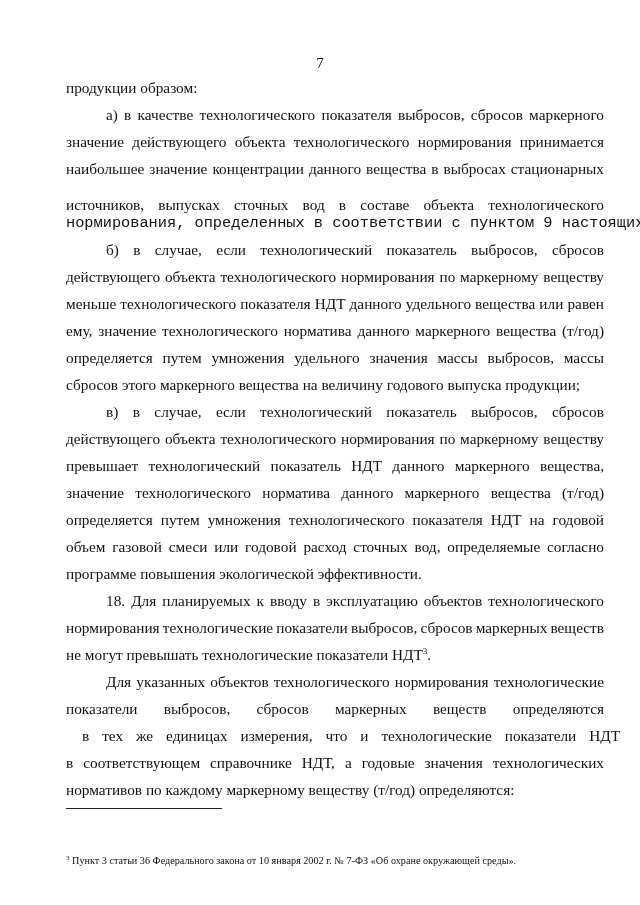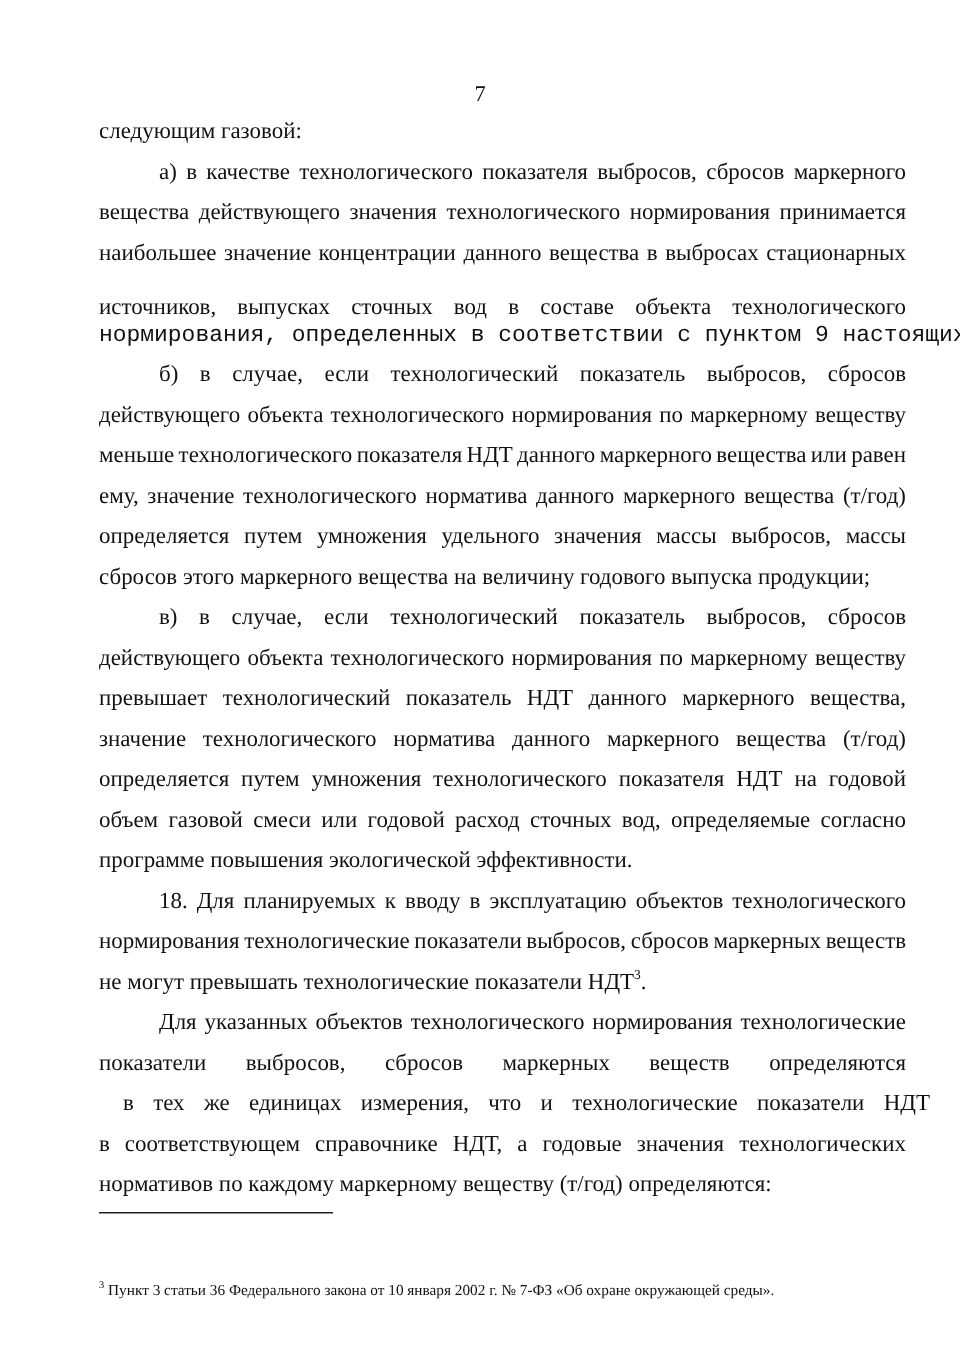--- a/index.html
+++ b/index.html
@@ -65,29 +65,29 @@
       font-size: 7px;
     }
   </style>
 </head>
 <body>
 
 <div>
   <div class="page-number">7</div>
 
   <div id="body-lines">
-      <div class="line last" style="top: 79px;"><span>следующим газовой:</span></div>
+      <div class="line last" style="top: 79px;"><span>продукции образом:</span></div>
       <div class="line indent" style="top: 106px; word-spacing: 0px;"><span>а) в качестве технологического показателя выбросов, сбросов маркерного</span></div>
-      <div class="line" style="top: 133px; word-spacing: 0px;"><span>вещества действующего значения технологического нормирования принимается</span></div>
+      <div class="line" style="top: 133px; word-spacing: 0px;"><span>значение действующего объекта технологического нормирования принимается</span></div>
       <div class="line" style="top: 160px; word-spacing: 0px;"><span>наибольшее значение концентрации данного вещества в выбросах стационарных</span></div>
       <div class="line" style="top: 196px; word-spacing: 0px;"><span>источников, выпусках сточных вод в составе объекта технологического</span></div>
       <div class="line last" style="top: 214px; font-family: Liberation Mono, monospace;"><span>нормирования, определенных в соответствии с пунктом 9 настоящих Правил;</span></div>
       <div class="line indent" style="top: 241px; word-spacing: 0px;"><span>б) в случае, если технологический показатель выбросов, сбросов</span></div>
       <div class="line" style="top: 268px; word-spacing: 0px;"><span>действующего объекта технологического нормирования по маркерному веществу</span></div>
-      <div class="line" style="top: 295px; word-spacing: -0.943359px;"><span>меньше технологического показателя НДТ данного маркерного вещества или равен</span></div>
+      <div class="line" style="top: 295px; word-spacing: -0.943359px;"><span>меньше технологического показателя НДТ данного удельного вещества или равен</span></div>
       <div class="line" style="top: 322px; word-spacing: 0px;"><span>ему, значение технологического норматива данного маркерного вещества (т/год)</span></div>
       <div class="line" style="top: 349px; word-spacing: 0px;"><span>определяется путем умножения удельного значения массы выбросов, массы</span></div>
       <div class="line last" style="top: 376px;"><span>сбросов этого маркерного вещества на величину годового выпуска продукции;</span></div>
       <div class="line indent" style="top: 403px; word-spacing: 0px;"><span>в) в случае, если технологический показатель выбросов, сбросов</span></div>
       <div class="line" style="top: 430px; word-spacing: 0px;"><span>действующего объекта технологического нормирования по маркерному веществу</span></div>
       <div class="line" style="top: 457px; word-spacing: 0px;"><span>превышает технологический показатель НДТ данного маркерного вещества,</span></div>
       <div class="line" style="top: 484px; word-spacing: 0px;"><span>значение технологического норматива данного маркерного вещества (т/год)</span></div>
       <div class="line" style="top: 511px; word-spacing: 0px;"><span>определяется путем умножения технологического показателя НДТ на годовой</span></div>
       <div class="line" style="top: 538px; word-spacing: 0px;"><span>объем газовой смеси или годовой расход сточных вод, определяемые согласно</span></div>
       <div class="line last" style="top: 565px;"><span>программе повышения экологической эффективности.</span></div>

